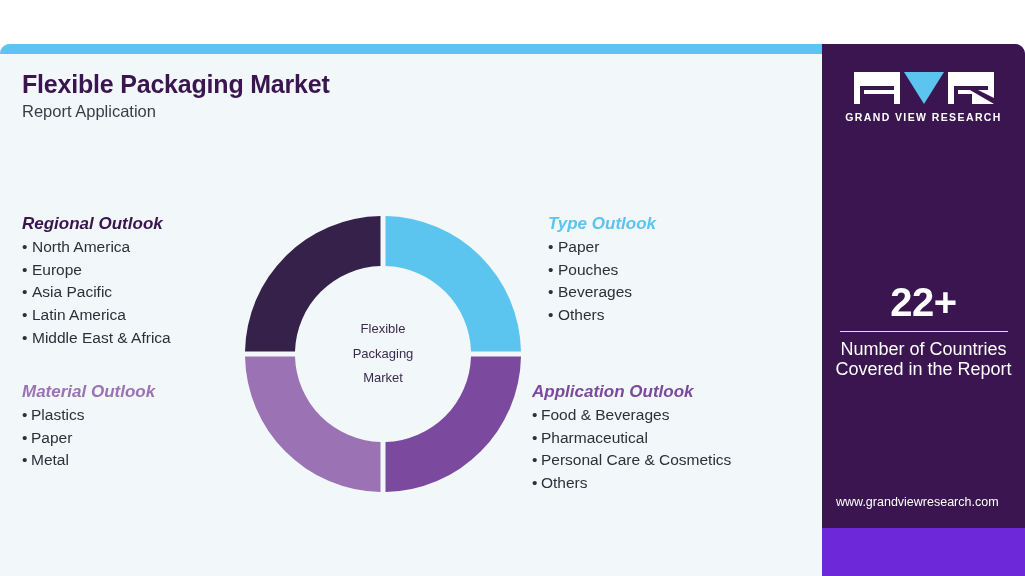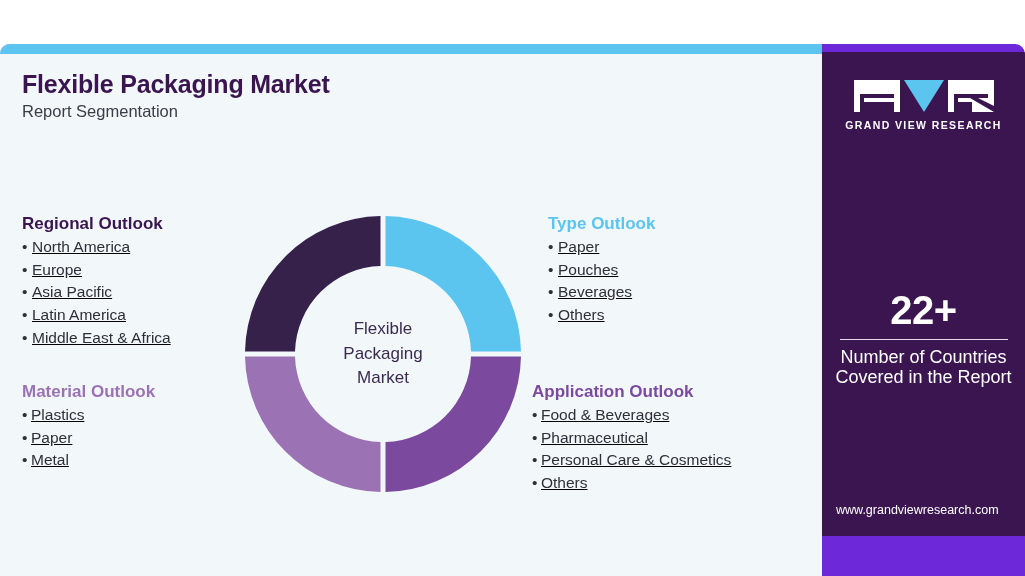--- a/index.html
+++ b/index.html
@@ -63,26 +63,26 @@
     white-space: nowrap;
   }
 
   
   .block { position: absolute; }
   .block h3 {
     margin: 0 0 2px 0;
     font-size: 17px;
     font-weight: bold;
     white-space: nowrap;
+    font-style: italic;
   }
   .block ul {
     margin: 0;
     padding: 0;
     list-style: none;
-    text-decoration: underline;
   }
   .block li {
     font-size: 15.5px;
     color: #2f2f38;
     line-height: 22.7px;
     white-space: nowrap;
   }
   .block li::before {
     content: "\2022";
     display: inline-block;
@@ -118,32 +118,32 @@
     top: 0;
     width: 280px;
     height: 280px;
     display: flex;
     flex-direction: column;
     align-items: center;
     justify-content: center;
     pointer-events: none;
   }
   .donut-center span {
-    font-size: 17px;
+    font-size: 13px;
     line-height: 24.5px;
     color: #3b2b4f;
     text-align: right;
     white-space: nowrap;
   }
 
   
   .panel {
     position: absolute;
     right: 0;
-    top: 8px;
+    top: 0;
     width: 203px;
     height: 484px;
     background: #3a1550;
     color: #ffffff;
   }
 
   .logo {
     position: absolute;
     left: 0;
     right: 0;
@@ -213,21 +213,21 @@
 </style>
 </head>
 <body>
 
 <div class="card">
 
   <div class="light-area">
     <div class="top-accent"></div>
 
     <div class="title">Flexible Packaging Market</div>
-    <div class="subtitle">Report Segmentation</div>
+    <div class="subtitle">Report Application</div>
 
     <div class="block" id="block-regional">
       <h3>Regional Outlook</h3>
       <ul>
         <li>North America</li>
         <li>Europe</li>
         <li>Asia Pacific</li>
         <li>Latin America</li>
         <li>Middle East &amp; Africa</li>
       </ul>

